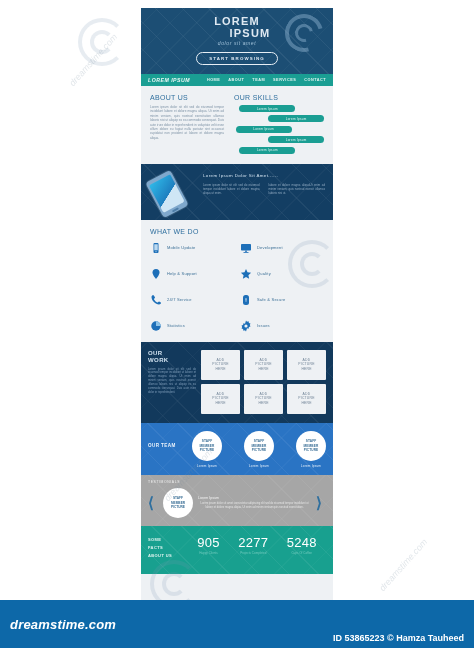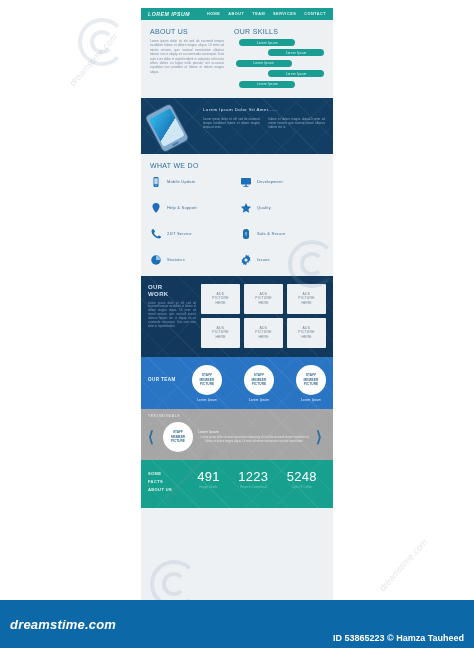--- a/index.html
+++ b/index.html
@@ -147,20 +147,30 @@
 
   <div class="wm-ring" style="left:78px;top:18px;width:40px;height:40px;"></div>
   <div class="wm-ring" style="left:288px;top:240px;width:40px;height:40px;"></div>
   <div class="wm-ring" style="left:150px;top:560px;width:40px;height:40px;"></div>
   <div class="wm" style="left:60px;top:55px;transform:rotate(-48deg);">dreamstime.com</div>
   <div class="wm" style="left:155px;top:470px;transform:rotate(-48deg);">dreamstime.com</div>
   <div class="wm" style="left:370px;top:560px;transform:rotate(-48deg);">dreamstime.com</div>
 
   <div class="page">
 
+    <div class="hero">
+      <div class="diag"></div>
+      <div class="swirl"></div>
+      <div class="hero-inner">
+        <div class="hero-t1">LOREM</div>
+        <div class="hero-t2">IPSUM</div>
+        <div class="hero-sub">dolor sit amet</div>
+        <div class="hero-btn">START BROWSING</div>
+      </div>
+    </div>
 
     <div class="nav">
       <div class="nav-logo">LOREM IPSUM</div>
       <div class="nav-links">
         <span>HOME</span>
         <span>ABOUT</span>
         <span>TEAM</span>
         <span>SERVICES</span>
         <span>CONTACT</span>
       </div>
@@ -387,25 +397,25 @@
 
     <div class="facts">
       <div class="diag"></div>
       <div class="facts-title">
         <div>SOME</div>
         <div>FACTS</div>
         <div>ABOUT US</div>
       </div>
       <div class="facts-row">
         <div class="fact">
-          <div class="num">491</div>
+          <div class="num">905</div>
           <div class="lbl">Happy Clients</div>
         </div>
         <div class="fact">
-          <div class="num">1223</div>
+          <div class="num">2277</div>
           <div class="lbl">Projects Completed</div>
         </div>
         <div class="fact">
           <div class="num">5248</div>
           <div class="lbl">Cups Of Coffee</div>
         </div>
       </div>
     </div>
 
   </div>

